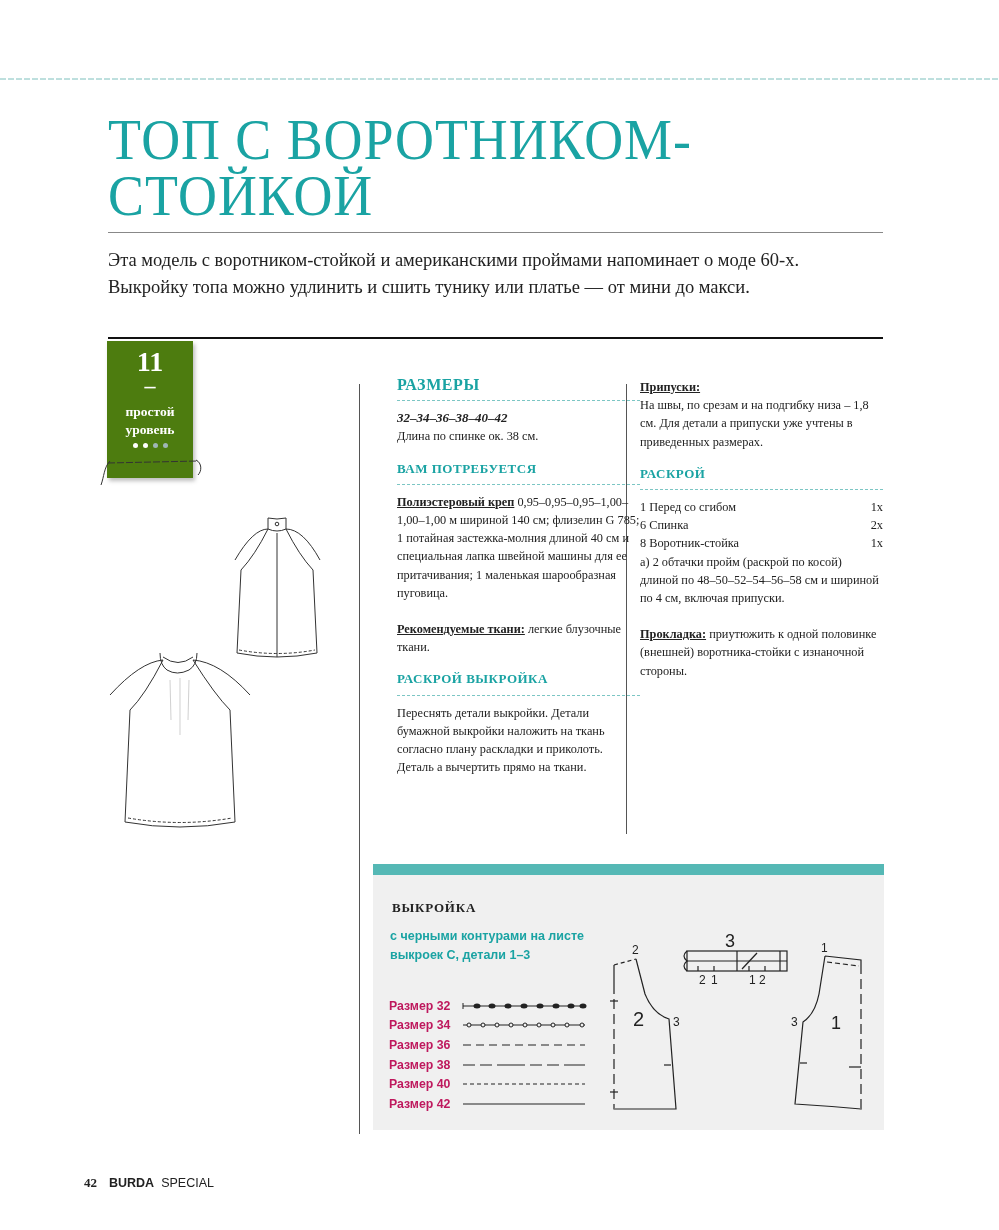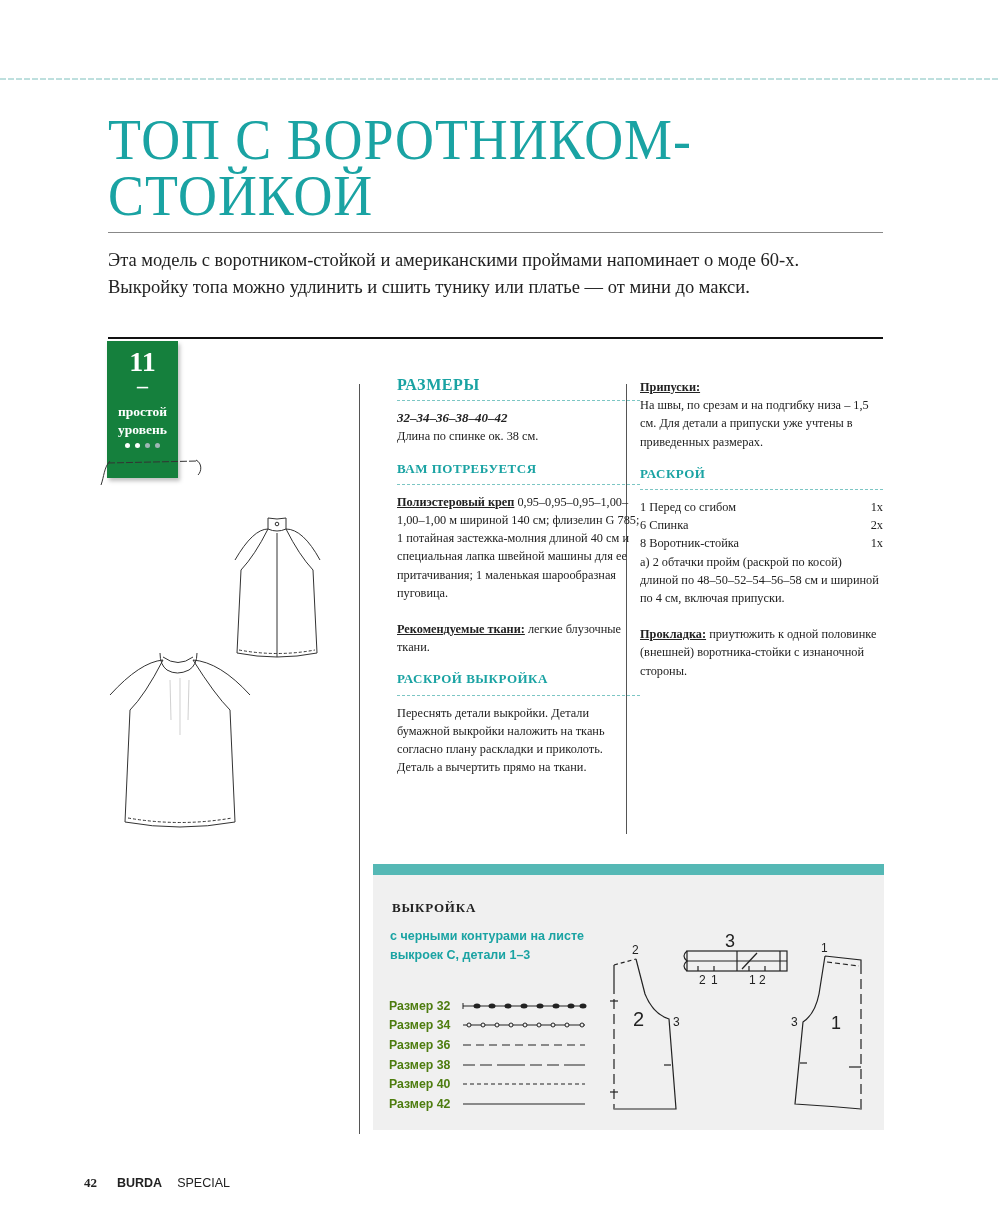--- a/index.html
+++ b/index.html
@@ -3,21 +3,21 @@
   <meta charset="utf-8">
   <style>
     html, body { margin: 0; padding: 0; background: #ffffff; }
     body { width: 999px; height: 1230px; position: relative; overflow: hidden; font-family: "Liberation Serif", serif; color: #222; }
     .stitch-top { position: absolute; left: 0; top: 77px; width: 999px; height: 4px; }
     .title { position: absolute; left: 108px; top: 112px; width: 780px; margin: 0; color: #1aa3a3; font-family: "Liberation Serif", serif; font-weight: normal; font-size: 58px; line-height: 56px; letter-spacing: 1px; transform: scaleX(0.93); transform-origin: left top; }
     .rule-grey { position: absolute; left: 108px; top: 232px; width: 775px; height: 1px; background: #888; }
     .intro { position: absolute; left: 108px; top: 247px; width: 720px; margin: 0; font-size: 18.5px; line-height: 26.5px; color: #222; }
     .rule-black { position: absolute; left: 108px; top: 337px; width: 775px; height: 2px; background: #111; }
 
-    .level-badge { position: absolute; left: 107px; top: 341px; width: 71px; height: 137px; background: #15803d; color: #fff; text-align: center; box-shadow: 2px 3px 4px rgba(0,0,0,0.25); }
+    .level-badge { position: absolute; left: 107px; top: 341px; width: 86px; height: 137px; background: #4d7c0f; color: #fff; text-align: center; box-shadow: 2px 3px 4px rgba(0,0,0,0.25); }
     .level-num { display: block; font-size: 28px; font-weight: bold; margin-top: 6px; line-height: 30px; }
     .level-dash { display: block; font-size: 22px; font-weight: bold; line-height: 18px; }
     .level-text { display: block; font-size: 13.5px; font-weight: bold; line-height: 18px; margin-top: 8px; }
     .level-dots { display: flex; justify-content: center; gap: 5px; margin-top: 4px; }
     .dot { width: 5px; height: 5px; border-radius: 50%; background: #fff; }
     .dot.off { background: #9fb6b5; }
     .badge-stitch { position: absolute; left: 98px; top: 455px; width: 110px; height: 35px; }
 
     .sketch { position: absolute; }
     .sketch-back { left: 225px; top: 515px; width: 100px; height: 155px; }
@@ -35,25 +35,25 @@
     .u { text-decoration: underline; font-weight: bold; }
     .gap { height: 18px; }
     .cut-row { display: flex; justify-content: space-between; }
 
     .pattern-box { position: absolute; left: 373px; top: 864px; width: 511px; height: 266px; background: #f0f0f0; }
     .pattern-bar { position: absolute; left: 0; top: 0; width: 511px; height: 11px; background: #55b8b5; }
     .pattern-title { position: absolute; left: 19px; top: 36px; font-weight: bold; font-size: 13px; letter-spacing: 0.8px; color: #222; }
     .pattern-sub { position: absolute; left: 17px; top: 63px; width: 200px; font-family: "Liberation Sans", sans-serif; font-weight: bold; font-size: 12.5px; line-height: 19px; color: #1aa3a3; }
     .legend { position: absolute; left: 16px; top: 132px; }
     .legend-row { display: flex; align-items: center; height: 19.6px; }
-    .legend-label { font-family: "Liberation Sans", sans-serif; font-weight: bold; font-size: 12.3px; color: #4d7c0f; width: 72px; white-space: nowrap; }
+    .legend-label { font-family: "Liberation Sans", sans-serif; font-weight: bold; font-size: 12.3px; color: #be185d; width: 72px; white-space: nowrap; }
     .legend-line { width: 126px; height: 10px; }
     .pattern-drawing { position: absolute; left: 220px; top: 60px; width: 290px; height: 200px; }
 
-    .footer { position: absolute; left: 84px; top: 1175px; font-size: 12px; color: #222; display: flex; align-items: baseline; gap: 20px; }
+    .footer { position: absolute; left: 84px; top: 1175px; font-size: 12px; color: #222; display: flex; align-items: baseline; gap: 12px; }
     .footer-num { font-weight: bold; font-family: "Liberation Serif", serif; font-size: 13px; }
     .footer-brand { font-family: "Liberation Sans", sans-serif; font-weight: bold; font-size: 12.5px; }
     .footer-special { font-family: "Liberation Sans", sans-serif; font-size: 12.5px; margin-left: -5px; }
   </style>
 </head>
 <body>
 
 <svg class="stitch-top" viewBox="0 0 999 4" preserveAspectRatio="none">
   <line x1="0" y1="2" x2="999" y2="2" stroke="#7cc0bd" stroke-width="1" stroke-dasharray="6 2"></line>
 </svg>
@@ -121,21 +121,21 @@
   <div class="gap"></div>
   <p><span class="u">Рекомендуемые ткани:</span><span> легкие блузочные ткани.</span></p>
   <div style="height:14px"></div>
   <h3 class="h-sub">РАСКРОЙ ВЫКРОЙКА</h3>
   <div class="dash"></div>
   <p>Переснять детали выкройки. Детали бумажной выкройки наложить на ткань согласно плану раскладки и приколоть. Деталь а вычертить прямо на ткани.</p>
 </div>
 
 <div class="col col2">
   <p class="u">Припуски:</p>
-  <p>На швы, по срезам и на подгибку низа – 1,5 см. Для детали а припуски уже учтены в приведенных размерах.</p>
+  <p>На швы, по срезам и на подгибку низа – 1,8 см. Для детали а припуски уже учтены в приведенных размерах.</p>
   <div style="height:14px"></div>
   <h3 class="h-sub">РАСКРОЙ</h3>
   <div class="dash"></div>
   <div class="cut-row">
       <span>1 Перед со сгибом</span>
       <span>1х</span>
     </div>
   <div class="cut-row">
       <span>6 Спинка</span>
       <span>2х</span>

